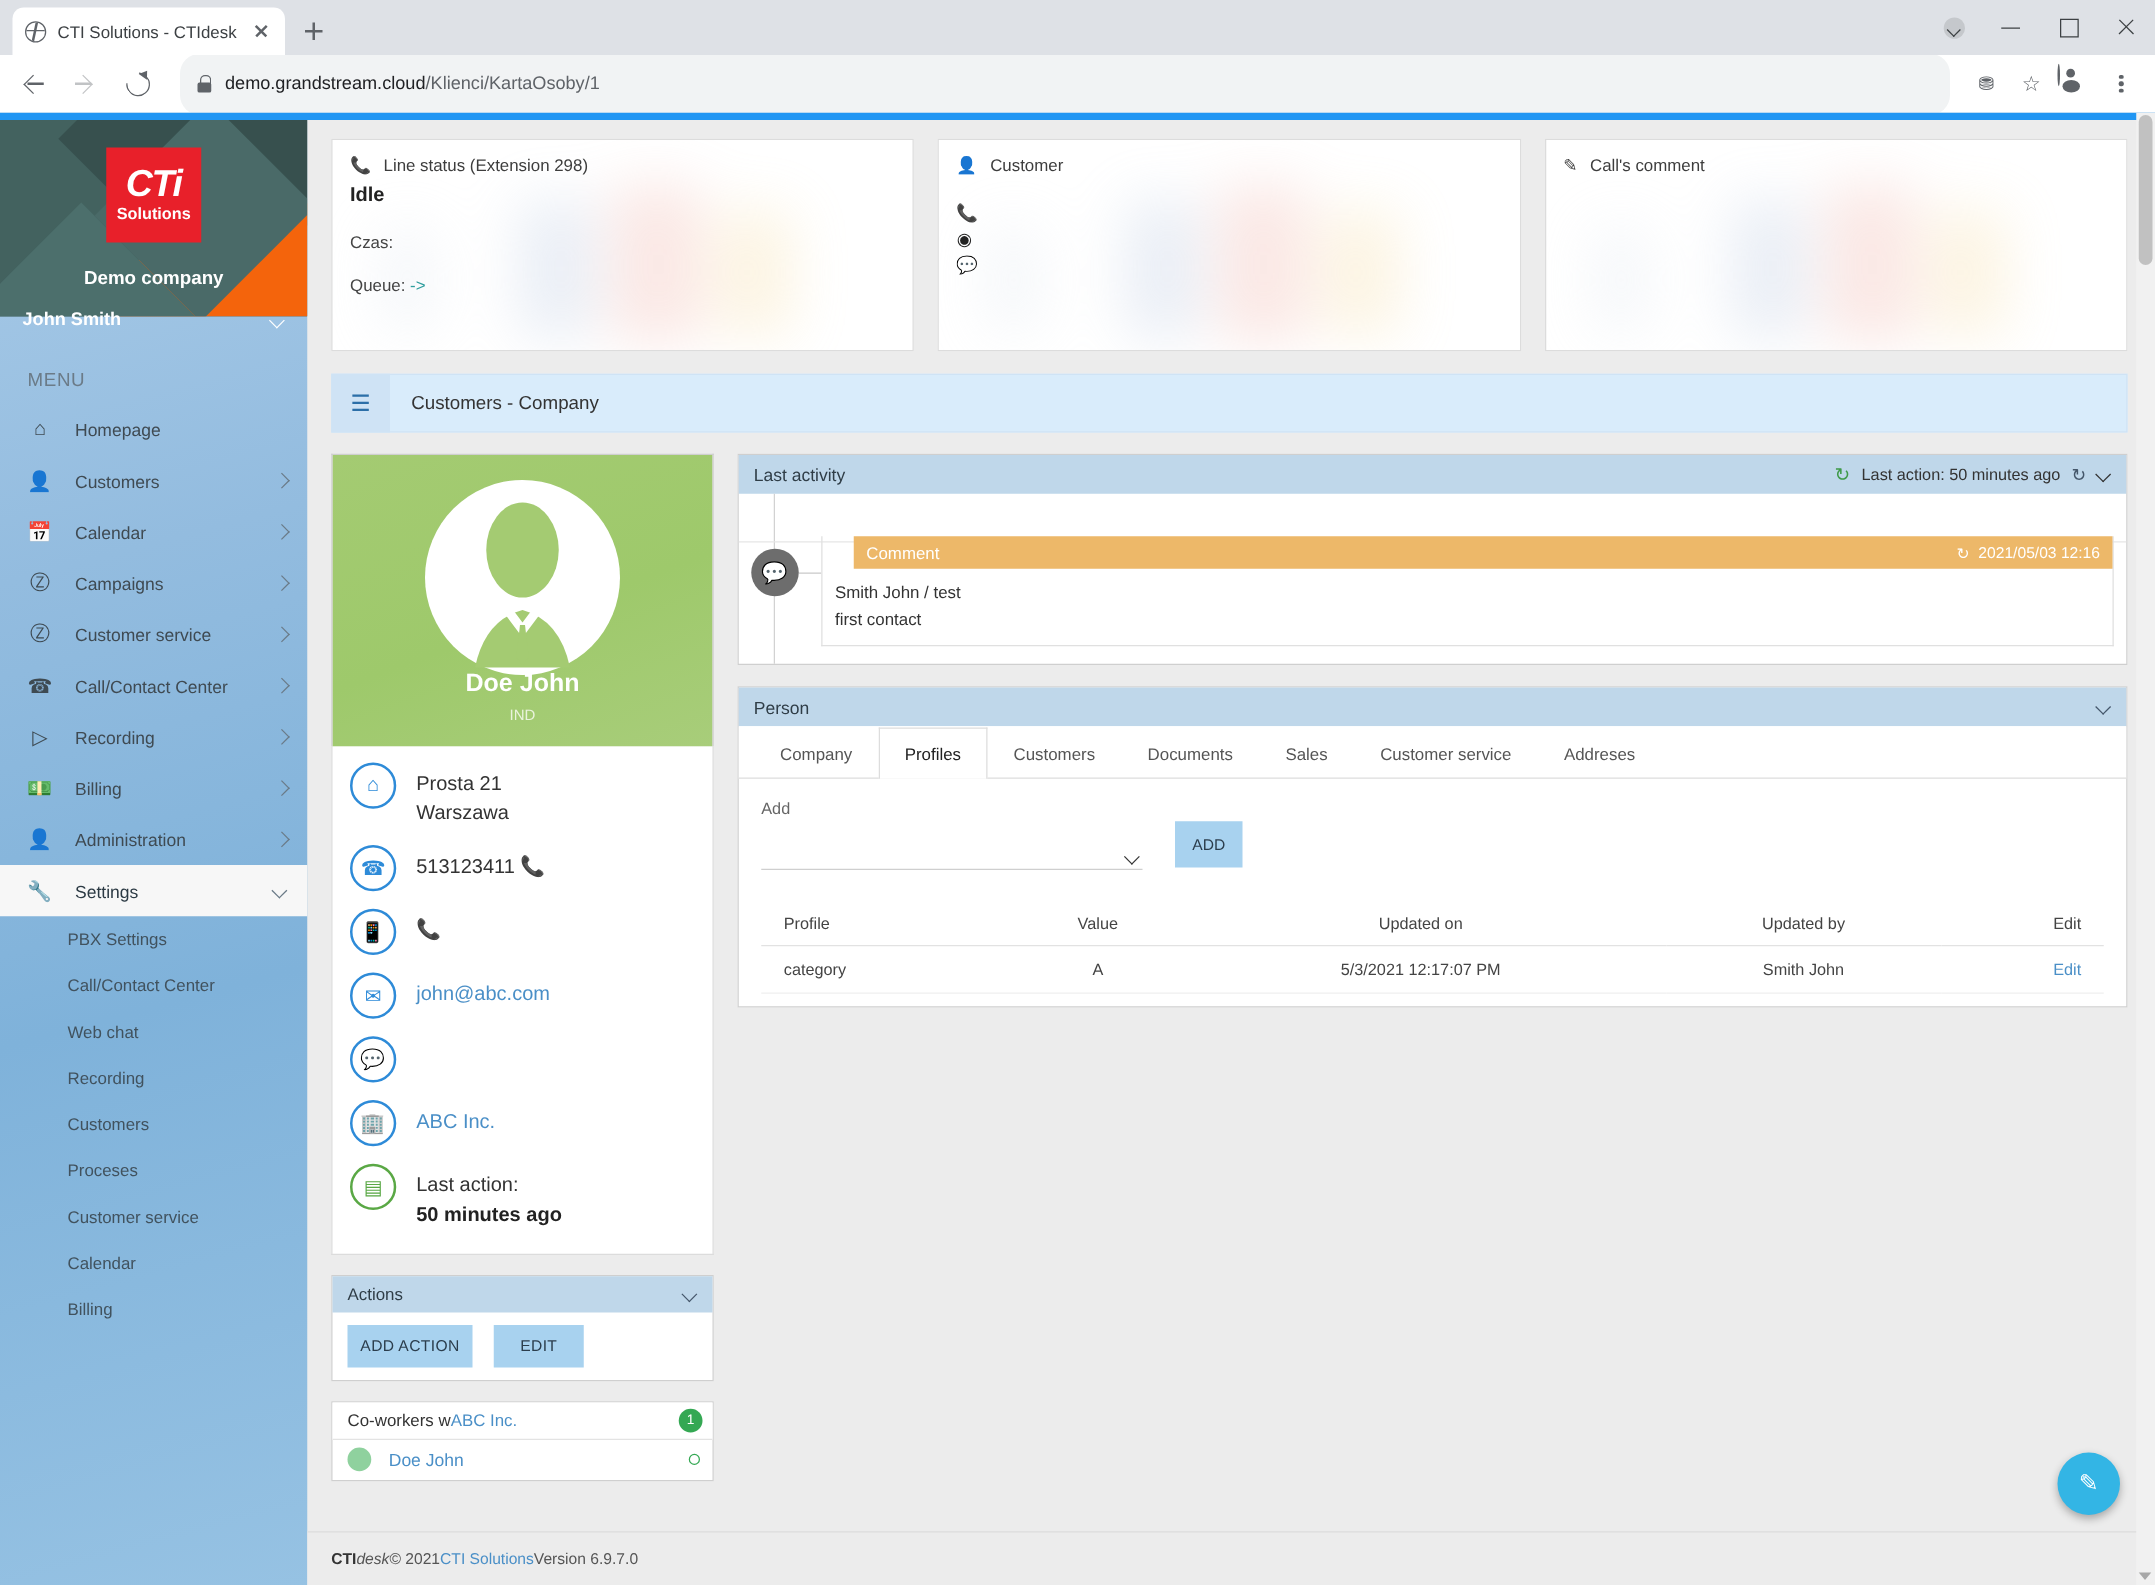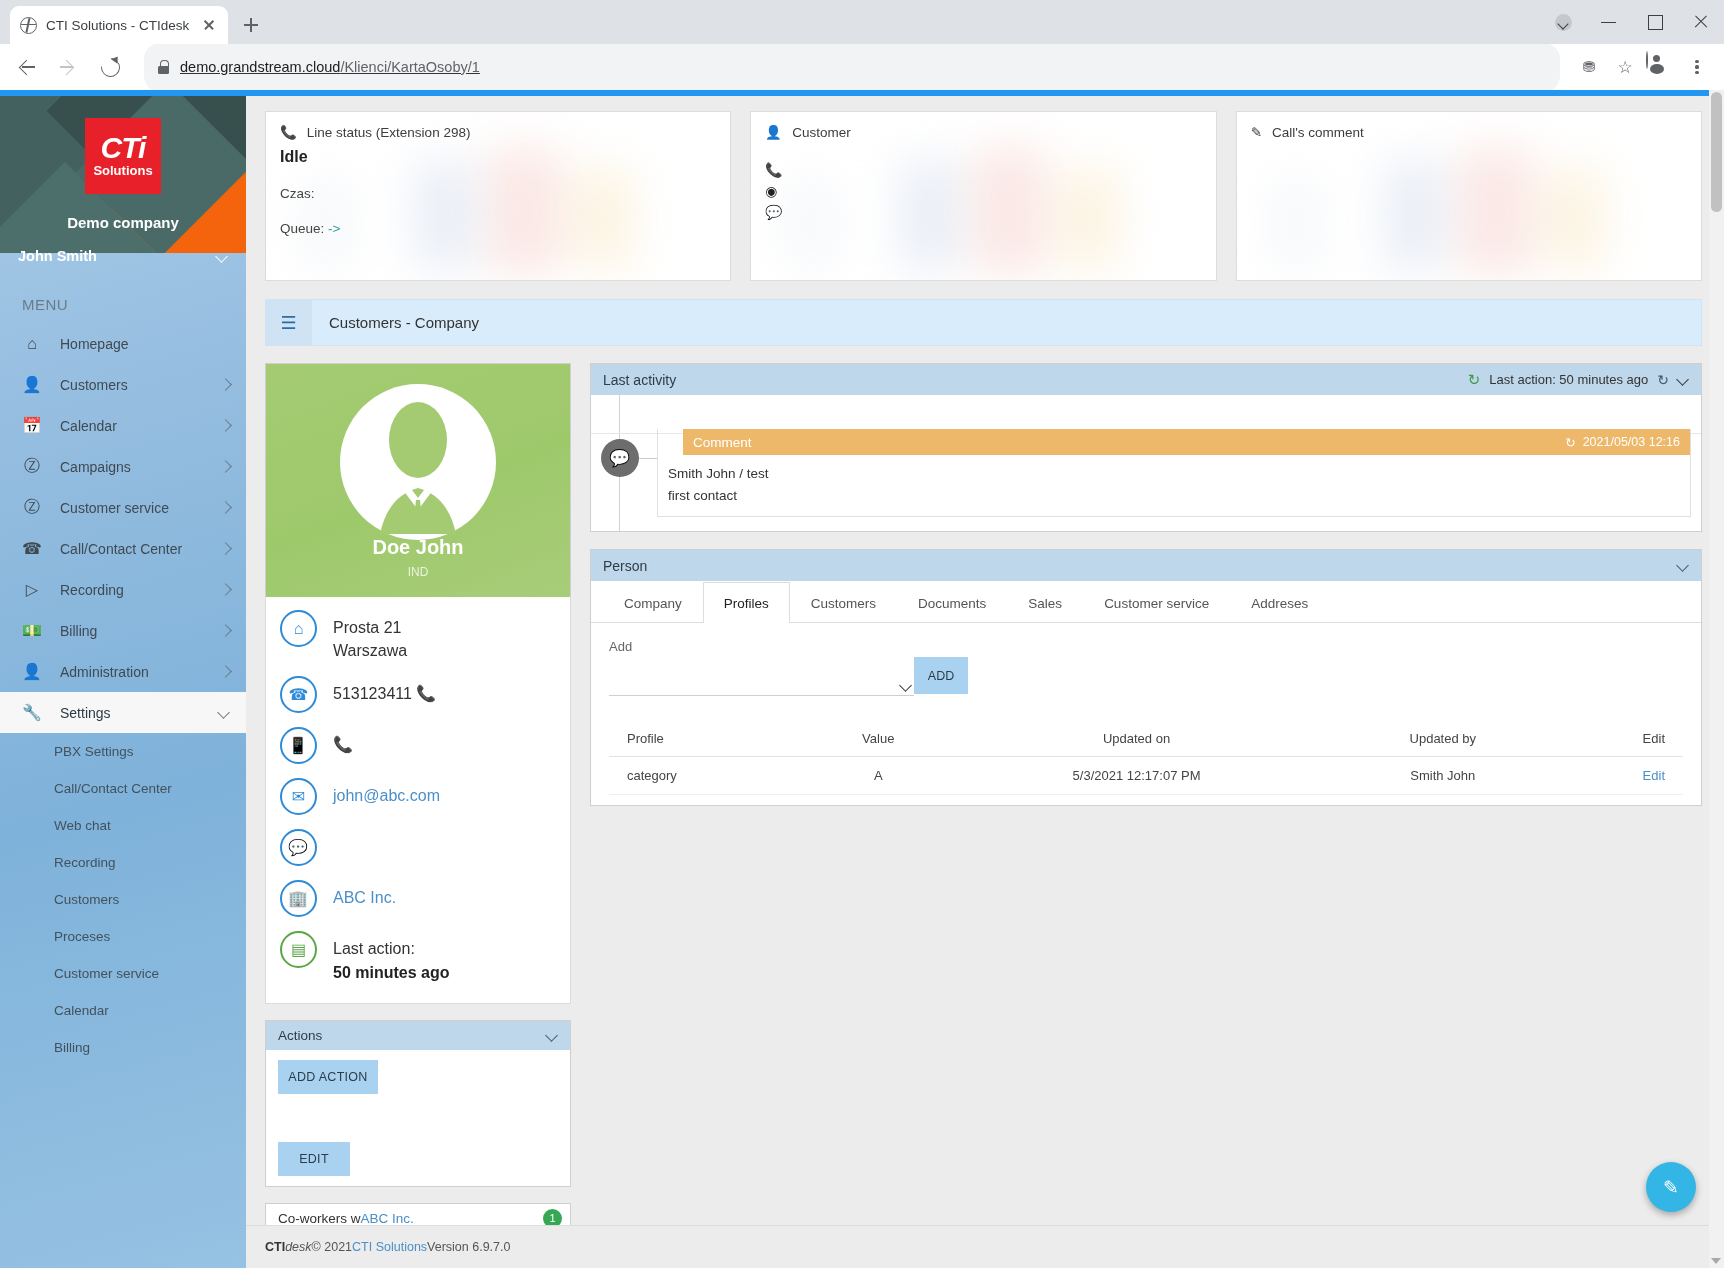--- a/index.html
+++ b/index.html
@@ -81,21 +81,21 @@
     content:""; position:absolute; left:5px; top:5px; width:17px; height:17px; border-radius:50%;
     border:1.9px solid #5f6368; border-top-color:transparent; transform: rotate(-40deg);
   }
   .reload::after {
     content:""; position:absolute; left:16px; top:3px; width:0;height:0;
     border-left:4px solid transparent; border-right:4px solid transparent; border-bottom:6px solid #5f6368;
     transform: rotate(35deg);
   }
   .omnibox {
     flex: 1 1 auto; height: 49px; background:#f1f3f4; border-radius: 16px;
-    display:flex; align-items:center; padding: 0 14px; gap: 11px; margin: 0 8px; text-decoration: underline;
+    display:flex; align-items:center; padding: 0 14px; gap: 11px; margin: 0 8px;
   }
   .lock { width: 11px; height: 14px; position:relative; flex:0 0 auto; }
   .lock::before {
     content:""; position:absolute; left:0; bottom:0; width:11px;height:8px;background:#5f6368;border-radius:1.5px;
   }
   .lock::after {
     content:""; position:absolute; left:2.2px; top:0; width:6.5px;height:8px;border:1.7px solid #5f6368;
     border-bottom:none; border-radius:4px 4px 0 0;
   }
   .url { font-size: 14.5px; color:#202124; white-space:nowrap; }
@@ -207,21 +207,21 @@
   .ctext { padding-top: 6px; font-size: 16px; color:#333; line-height: 1.45; }
   .ctext a, .link { color:#4a8fc7; text-decoration:none; }
   .ctext .bold { font-weight:bold; color:#222; }
 
   .panel { margin-top: 16px; background:#fff; border:1px solid #cfcfcf; }
   .panel-head {
     background:#bfd7ea; height: 29px; display:flex; align-items:center; padding: 0 12px;
     font-size: 13.5px; color:#2f3d47;
   }
   .panel-head .chev { margin-left:auto; color:#44566a;}
-  .panel-body { padding: 10px 12px; display:flex; gap: 48px; flex-direction: column; }
+  .panel-body { padding: 10px 12px; display:flex; gap: 17px; }
   .btn-lb {
     background:#a8d2ef; color:#2b3d4c; border:none; font-size: 12.5px; padding: 10px 0;
     width: 100px; text-align:center; cursor:pointer; letter-spacing:.3px;
   }
   .cw-head { background:#fff; border-bottom:1px solid #e3e3e3; height: 30px; display:flex; align-items:center; padding: 0 12px; font-size: 13.5px; position:relative;}
   .badge-green {
     position:absolute; right: 8px; top: 5px; width: 19px; height:19px; border-radius:50%;
     background:#34a853; color:#fff; font-size:11px; display:flex;align-items:center;justify-content:center;
   }
   .cw-row { height: 32px; display:flex; align-items:center; gap: 14px; padding: 0 12px; position:relative; }
@@ -261,21 +261,21 @@
     font-size: 14px; color:#2f3d47;
   }
   .person-head .chev { margin-left:auto; color:#44566a;}
   .tabs { display:flex; border-bottom: 1px solid #dddddd; padding-left: 12px; background:#fff; }
   .tabitem {
     padding: 13px 20px 12px; font-size: 13.5px; color:#555; cursor:pointer;
     border: 1px solid transparent; border-bottom:none; position:relative; top: 1px;
   }
   .tabitem.active { background:#fff; border-color:#dddddd; color:#222; }
   .tabpane { padding: 16px 18px 10px; }
-  .add-row { display:flex; align-items:flex-end; }
+  .add-row { display:flex; align-items:flex-end; gap: 26px; }
   .add-field { width: 305px; }
   .add-label { font-size: 13px; color:#666; }
   .select-line {
     margin-top: 20px; height: 22px; border-bottom:1px solid #cfcfcf; position:relative;
   }
   .select-line .chev { position:absolute; right: 2px; bottom: 4px; color:#333; }
   .btn-add {
     background:#a8d2ef; color:#2b3d4c; border:none; width: 54px; height: 37px;
     font-size:12.5px; cursor:pointer; margin-bottom: 2px;
   }

